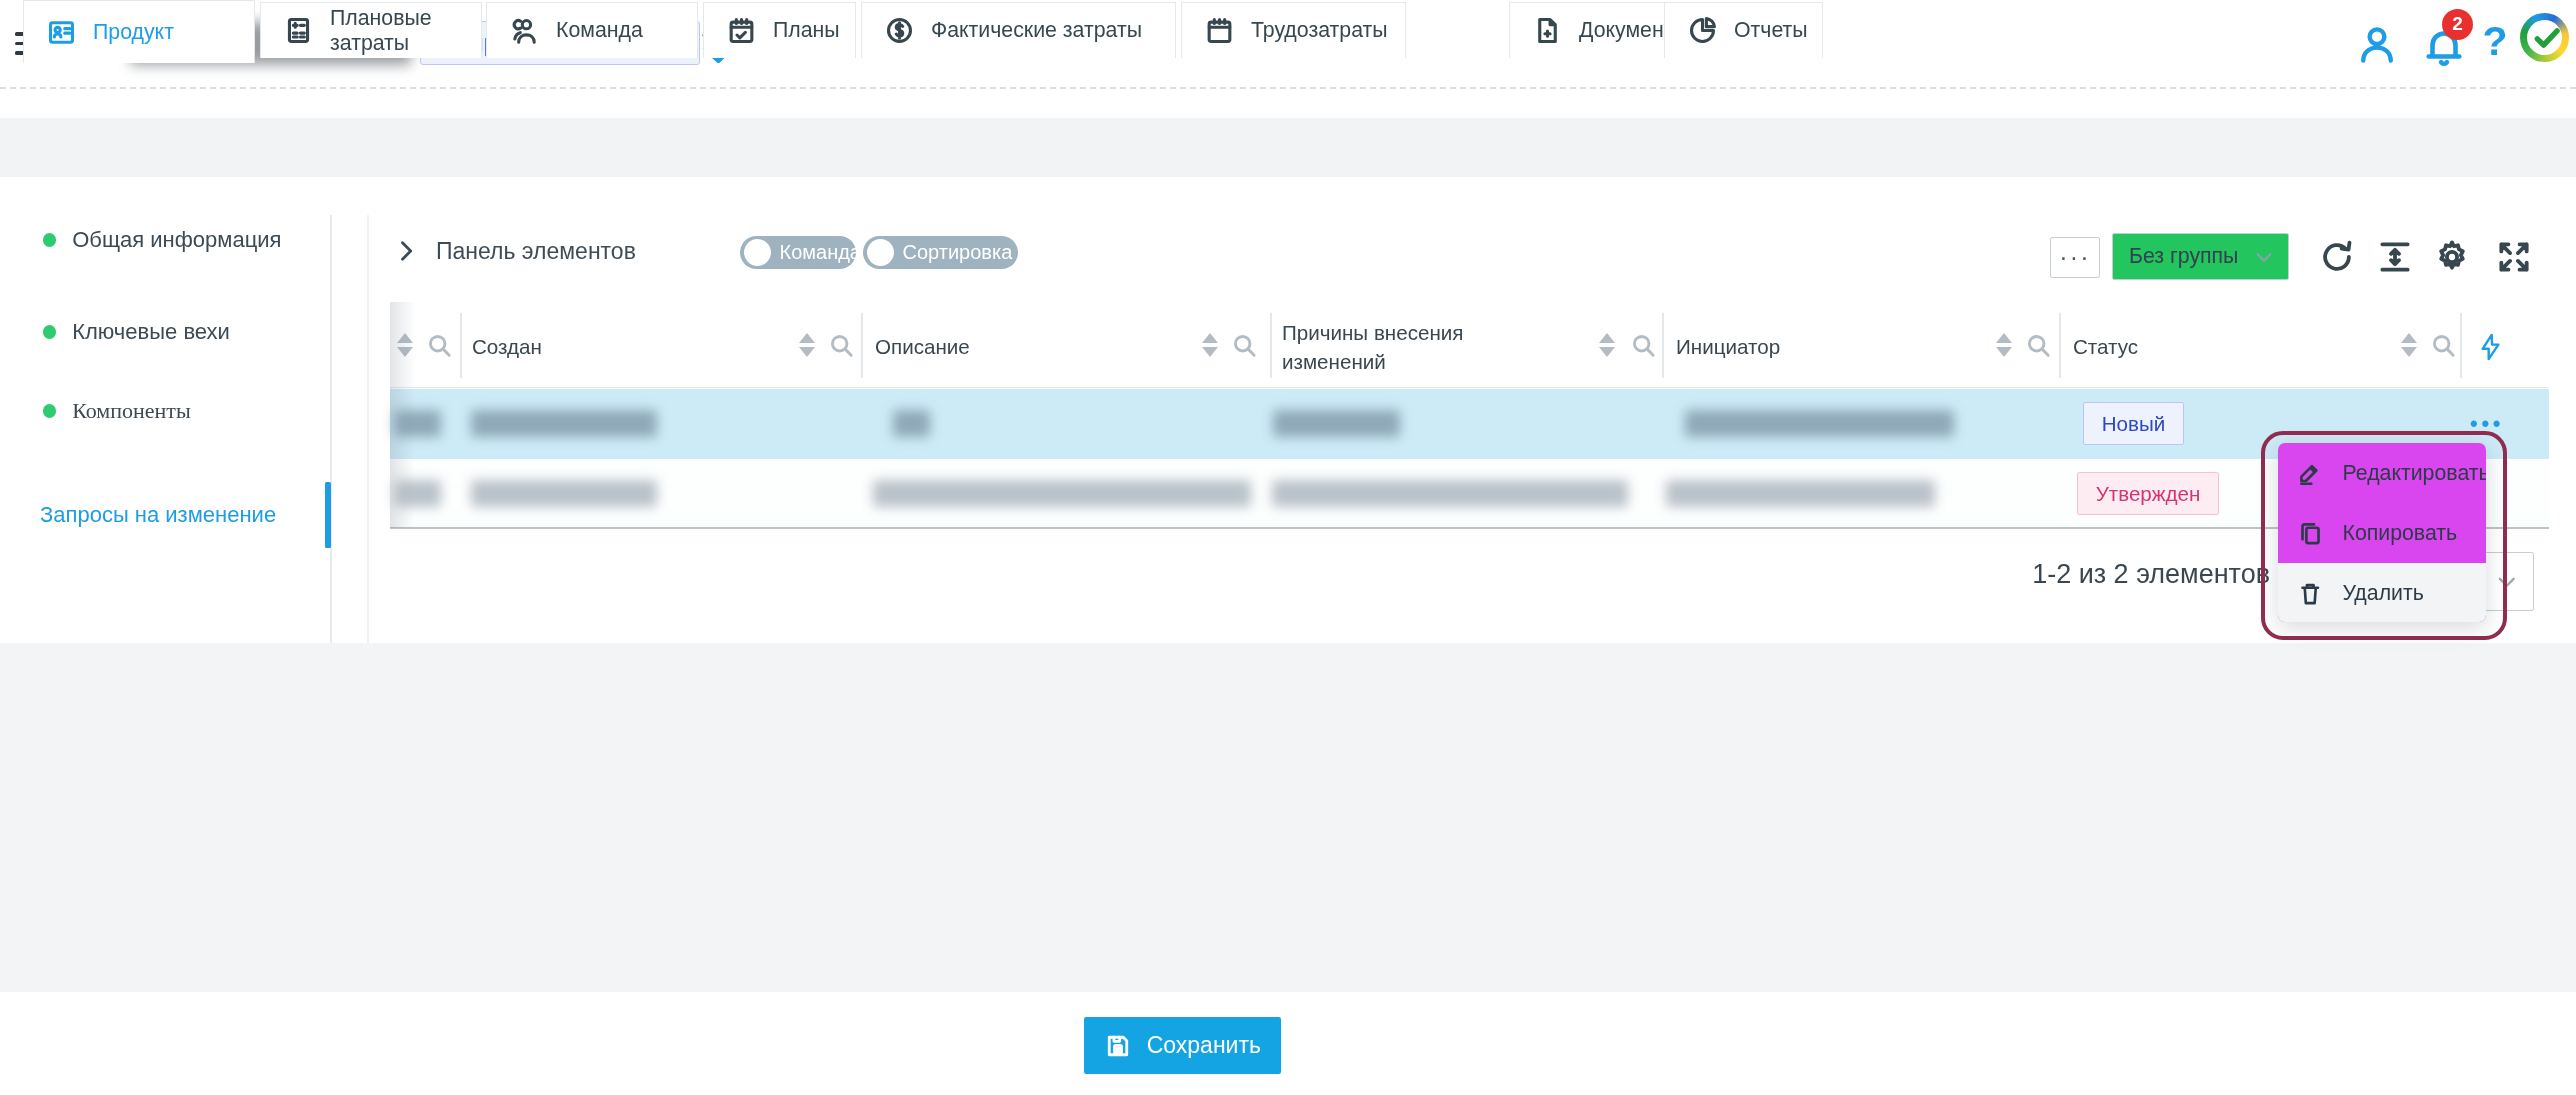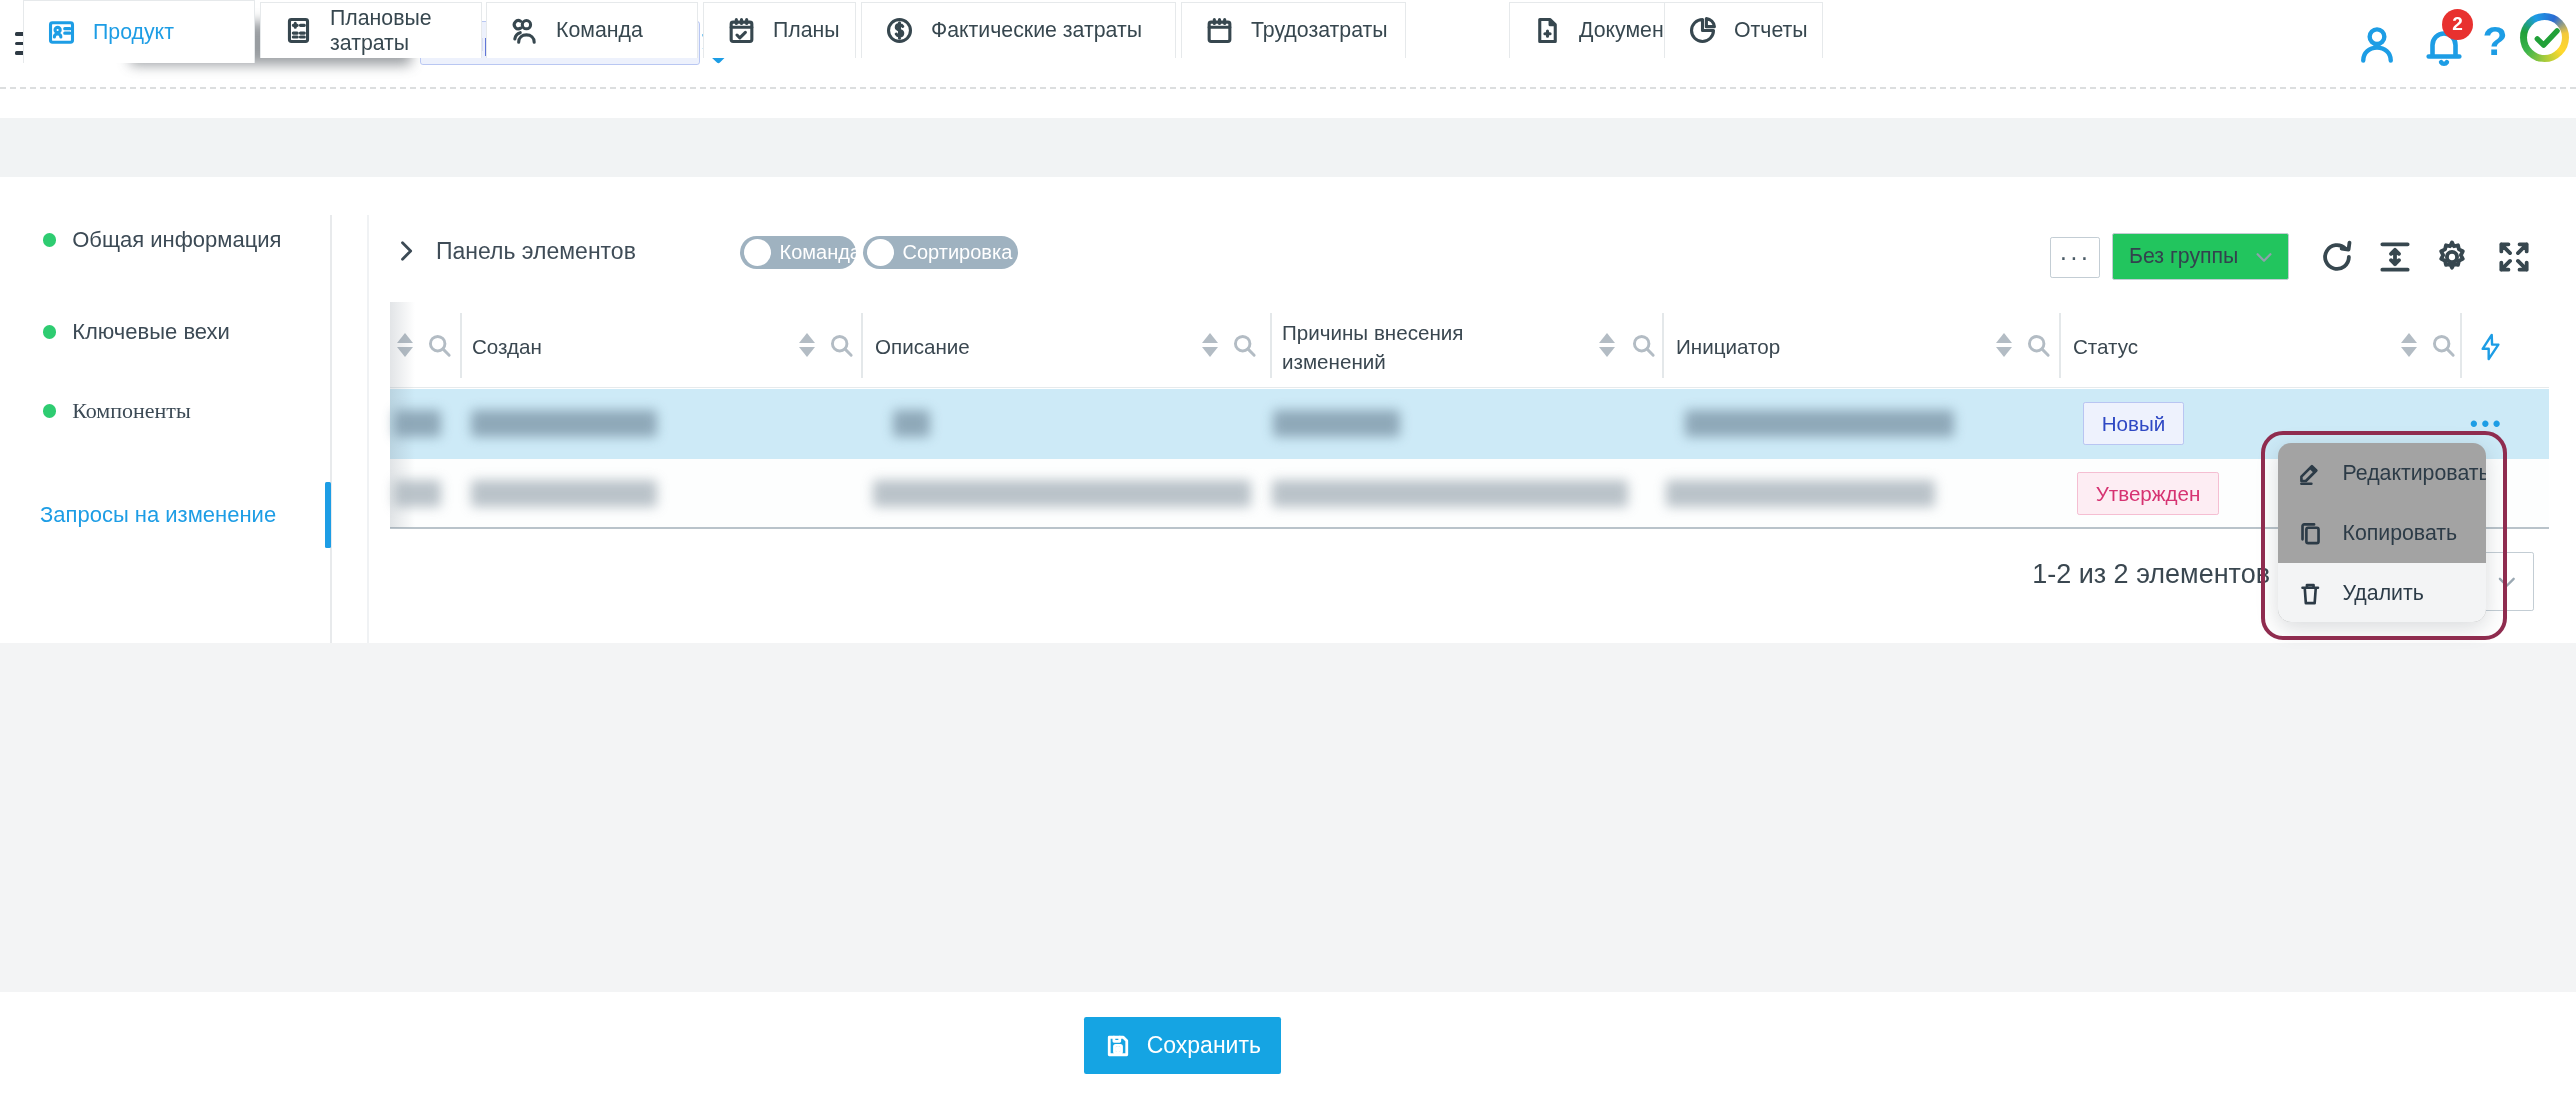--- a/index.html
+++ b/index.html
@@ -82,21 +82,21 @@
   .badge { position:absolute; height:43px; display:flex; align-items:center; padding:0 17.7px; font-size:20.6px; border-radius:2.2px; border:1.5px solid; }
   .badge.new { left:2083px; top:402px; background:#eef2fd; border-color:#b9c5f2; color:#2f49c4; }
   .badge.approved { left:2077px; top:472px; background:#fdedf3; border-color:#f5bed2; color:#d63372; }
   .row-more { left:2470px; top:411px; font-size:22px; color:#1d9de5; letter-spacing:3.7px; cursor:pointer; font-weight:bold; }
 
   .pag-text { left:1987px; top:559px; width:283px; text-align:right; font-size:27px; color:#3a4750; }
   .page-select { left:2405px; top:552px; width:129px; height:59px; border:1.5px solid #c3cdd4; border-radius:2.2px; background:#fff;
                  display:flex; align-items:center; justify-content:flex-end; padding:0 14.7px; cursor:pointer; }
 
   
-  .menu { left:2278px; top:443px; width:208px; height:179px; background:#a3a3a3; border-radius:13px;
+  .menu { left:2278px; top:443px; width:208px; height:179px; background:#d946ef; border-radius:7px;
           box-shadow:0 5.9px 22px rgba(40,50,60,.18); overflow:hidden; z-index:5; }
   .menu-item { height:60px; display:flex; align-items:center; gap:19px; padding:0 19px; font-size:21.3px; color:#2c3b47; cursor:pointer; }
   .menu-item svg { width:26.5px; height:26.5px; flex:none; }
   .menu-item.highlight { background:#f3f4f5; }
   .menu-ring { left:2261px; top:431px; width:246px; height:209px; border:4.4px solid #8f2c4f; border-radius:22px; z-index:6; pointer-events:none; }
 
   
   .gray-band { left:0; top:643px; width:2576px; height:350px; background:#f3f4f5; }
   .footer { left:0; top:992px; width:2576px; height:104px; background:#fff; }
   .save-btn { left:1084px; top:1017px; width:197px; height:57px; background:#15a4e3; color:#fff; border:none; border-radius:2.2px;

